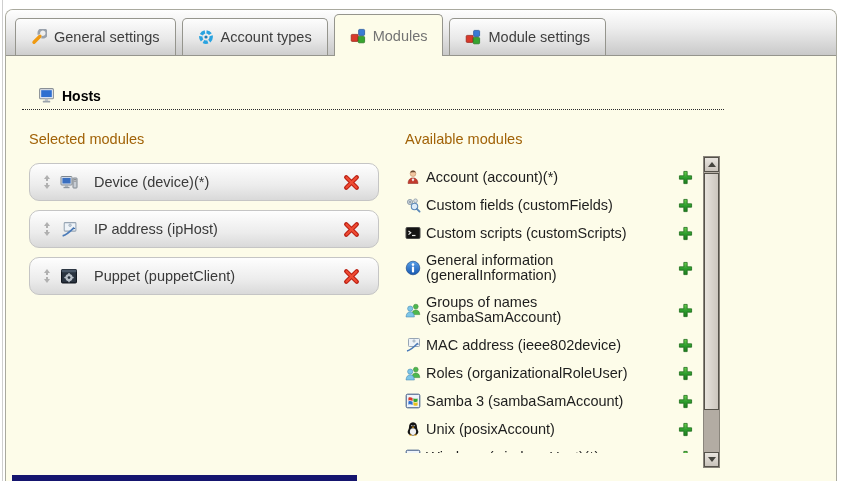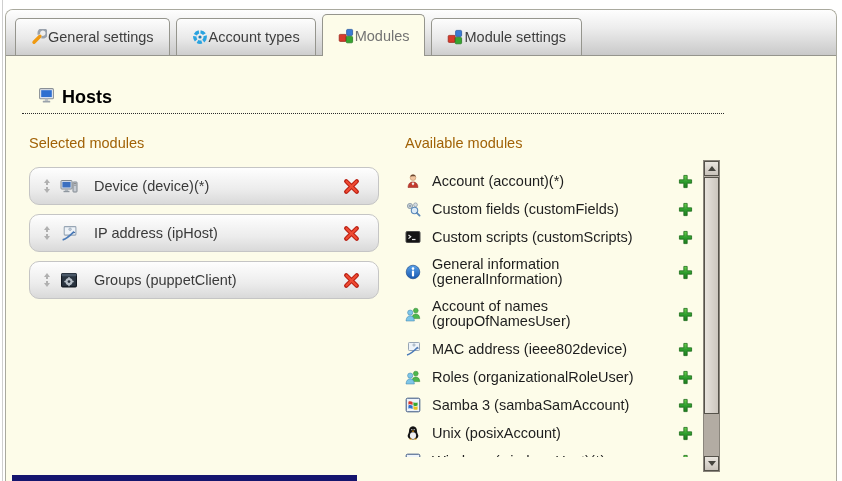--- a/index.html
+++ b/index.html
@@ -5,52 +5,52 @@
   html,body{margin:0;padding:0;}
   .screen{position:relative;width:842px;height:481px;background:#ffffff;overflow:hidden;
           font-family:"Liberation Sans","DejaVu Sans",sans-serif;-webkit-font-smoothing:antialiased;}
   .left-edge{position:absolute;left:2px;top:0;width:1px;height:100%;background:#cfcfcf;}
   .panel{position:absolute;left:5px;top:9px;width:830px;height:472px;background:#fdfce9;
          border:1px solid #a9a99e;border-bottom:none;border-radius:8px 8px 0 0;box-sizing:content-box;}
   
   .tabbar{display:flex;align-items:flex-end;height:45px;padding-left:6px;
           background:linear-gradient(#fefefe,#ededed 40%,#c9c9c9);
           border-bottom:1px solid #95958d;border-radius:7px 7px 0 0;}
-  .tab{display:flex;align-items:center;gap:1px;height:36px;padding:0 15px;margin:0 3px;
+  .tab{display:flex;align-items:center;gap:7px;height:36px;padding:0 15px;margin:0 3px;
        background:linear-gradient(#fdfdfd,#e9e9e9 55%,#cecece);
        border:1px solid #95958d;border-bottom:none;border-radius:5px 5px 0 0;
        font-size:14.5px;color:#3e3e3e;cursor:pointer;white-space:nowrap;}
   .tab.active{background:#fdfce9;height:41px;margin-bottom:-1px;color:#737373;z-index:2;position:relative;}
   .ticon{width:16px;height:16px;flex:none;}
   svg{display:block;width:100%;height:100%;}
   
-  .section-header{display:flex;align-items:flex-start;gap:7px;margin:31px 0 0 16px;width:702px;
+  .section-header{display:flex;align-items:flex-end;gap:7px;margin:31px 0 0 16px;width:702px;
                   padding:0 0 5px 16px;border-bottom:1px dotted #2b2b2b;box-sizing:border-box;
-                  font-weight:bold;font-size:18px;color:#000;}
+                  font-weight:bold;font-size:14px;color:#000;}
   .sicon{width:17px;height:17px;flex:none;}
   
   .columns{display:flex;margin:21px 0 0 23px;}
   .col-left{width:352px;flex:none;}
   .col-right{margin-left:24px;width:315px;flex:none;}
   .col-heading{font-size:14.5px;color:#a16207;}
   
   .selected-list{margin-top:16px;}
   .selected-row{display:flex;align-items:center;width:350px;height:38px;margin-bottom:9px;
                 background:linear-gradient(#fefefe,#ececec 60%,#d9d9d9);
                 border:1px solid #c5c5c5;border-radius:10px;box-sizing:border-box;cursor:move;}
   .drag-handle{width:8px;height:14px;margin-left:13px;flex:none;}
   .selected-row .micon{width:18px;height:17px;margin-left:9px;flex:none;}
   .selected-row .mlabel{margin-left:16px;font-size:14.5px;color:#3a3a3a;}
   .delete-btn{width:17px;height:17px;margin-left:auto;margin-right:18px;cursor:pointer;flex:none;}
   
   .available-wrap{position:relative;margin-top:9px;height:312px;}
   .available-list{height:297px;overflow:hidden;padding-top:13px;box-sizing:border-box;}
   .available-row{display:flex;align-items:center;width:288px;margin-bottom:12px;}
   .available-row .micon{width:16px;height:16px;flex:none;align-self:center;}
-  .available-row .mlabel{margin-left:11px;font-size:14.5px;line-height:15px;color:#1e1e1e;max-width:238px;}
+  .available-row .mlabel{margin-left:5px;font-size:14.5px;line-height:15px;color:#1e1e1e;max-width:238px;}
   .add-btn{width:15px;height:15px;margin-left:auto;cursor:pointer;flex:none;}
   
   .scrollbar{position:absolute;top:0;right:0;width:17px;height:312px;background:#b3aca3;
              border:1px solid #8a857c;box-sizing:border-box;}
   .sb-btn{position:absolute;left:0;width:15px;height:15px;
           background:linear-gradient(#e9e5df,#c9c3bb);border:1px solid #55524a;box-sizing:border-box;
           display:flex;align-items:center;justify-content:center;cursor:pointer;}
   .sb-btn.up{top:0;} .sb-btn.down{bottom:0;}
   .sb-thumb{position:absolute;left:0;top:16px;width:15px;height:237px;
             background:linear-gradient(90deg,#e6e2dc,#ccc6be);border:1px solid #55524a;box-sizing:border-box;cursor:grab;}
@@ -188,21 +188,21 @@
                   <circle cx="8" cy="9" r="3.4" fill="#b8c0c8"></circle>
                   <circle cx="8" cy="9" r="1.3" fill="#2a3440"></circle>
                   <g stroke="#b8c0c8" stroke-width="1.3">
                     <line x1="8" y1="4.6" x2="8" y2="6.2"></line>
                     <line x1="8" y1="11.8" x2="8" y2="13.4"></line>
                     <line x1="3.6" y1="9" x2="5.2" y2="9"></line>
                     <line x1="10.8" y1="9" x2="12.4" y2="9"></line>
                   </g>
                 </svg>
               </span>
-    <span class="mlabel">Groups (puppetClient)</span>
+    <span class="mlabel">Puppet (puppetClient)</span>
     <span class="delete-btn">
                 <svg viewBox="0 0 16 16">
                   <path d="M3 3 L13 13 M13 3 L3 13" stroke="#b91d10" stroke-width="4" stroke-linecap="round"></path>
                   <path d="M3.3 3.3 L12.7 12.7 M12.7 3.3 L3.3 12.7" stroke="#ef4b33" stroke-width="2.2" stroke-linecap="round"></path>
                 </svg>
               </span>
   </div>
           </div>
       </div>
 
@@ -309,21 +309,21 @@
   </div>
               <div class="available-row">
     <span class="micon">
                   <svg viewBox="0 0 16 16">
                     <circle cx="10.8" cy="4.6" r="2.4" fill="#4db84d" stroke="#2e7e2e" stroke-width=".5"></circle>
                     <path d="M6.8 12.6c.2-3.2 1.8-4.6 4-4.6s3.8 1.4 4 4.6z" fill="#4db84d" stroke="#2e7e2e" stroke-width=".5"></path>
                     <circle cx="5.2" cy="6.6" r="2.6" fill="#7ec6e8" stroke="#3a7ea8" stroke-width=".5"></circle>
                     <path d="M1 15c.2-3.6 2-5.2 4.2-5.2S9.2 11.4 9.4 15z" fill="#7ec6e8" stroke="#3a7ea8" stroke-width=".5"></path>
                   </svg>
                 </span>
-    <span class="mlabel">Account of names (groupOfNamesUser)</span>
+    <span class="mlabel">Groups of names (sambaSamAccount)</span>
     <span class="add-btn">
                   <svg viewBox="0 0 16 16">
                     <defs>
                       <linearGradient id="gp" x1="0" y1="0" x2="0" y2="1">
                         <stop offset="0" stop-color="#6cd04e"></stop>
                         <stop offset=".5" stop-color="#2f9e2f"></stop>
                         <stop offset="1" stop-color="#1d7e1d"></stop>
                       </linearGradient>
                     </defs>
                     <path d="M6.2 1.5h3.6v4.7h4.7v3.6H9.8v4.7H6.2V9.8H1.5V6.2h4.7z" fill="url(#gp)" stroke="#156515" stroke-width=".8" stroke-linejoin="round"></path>

